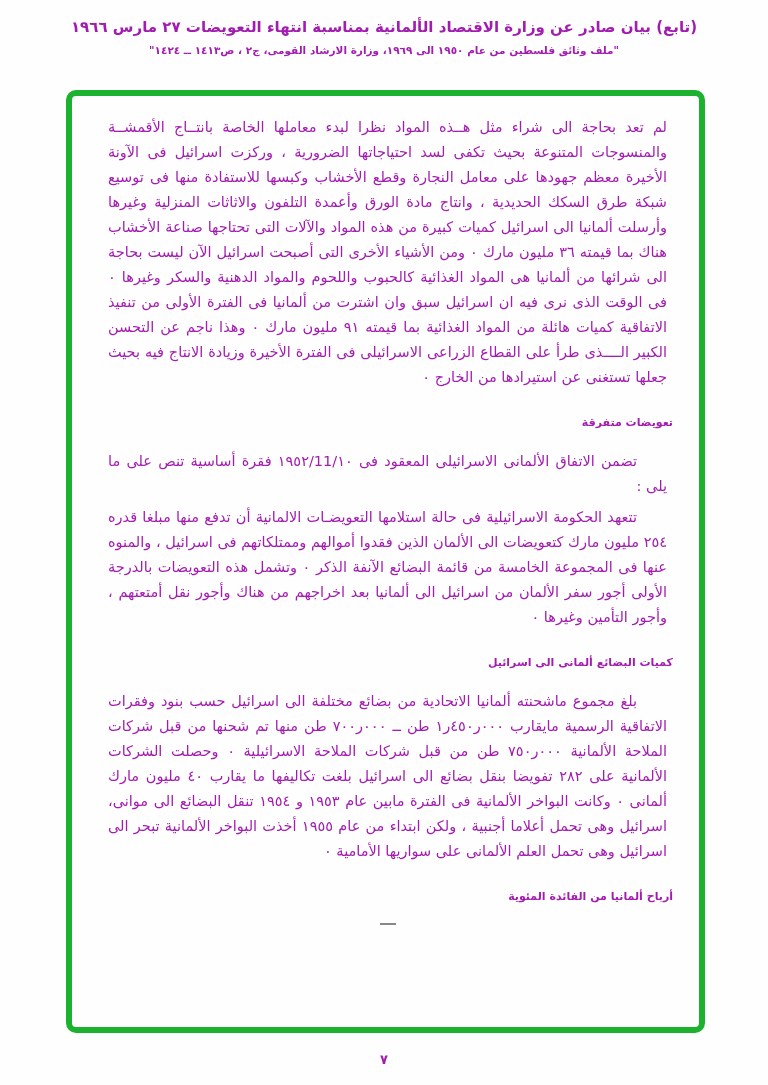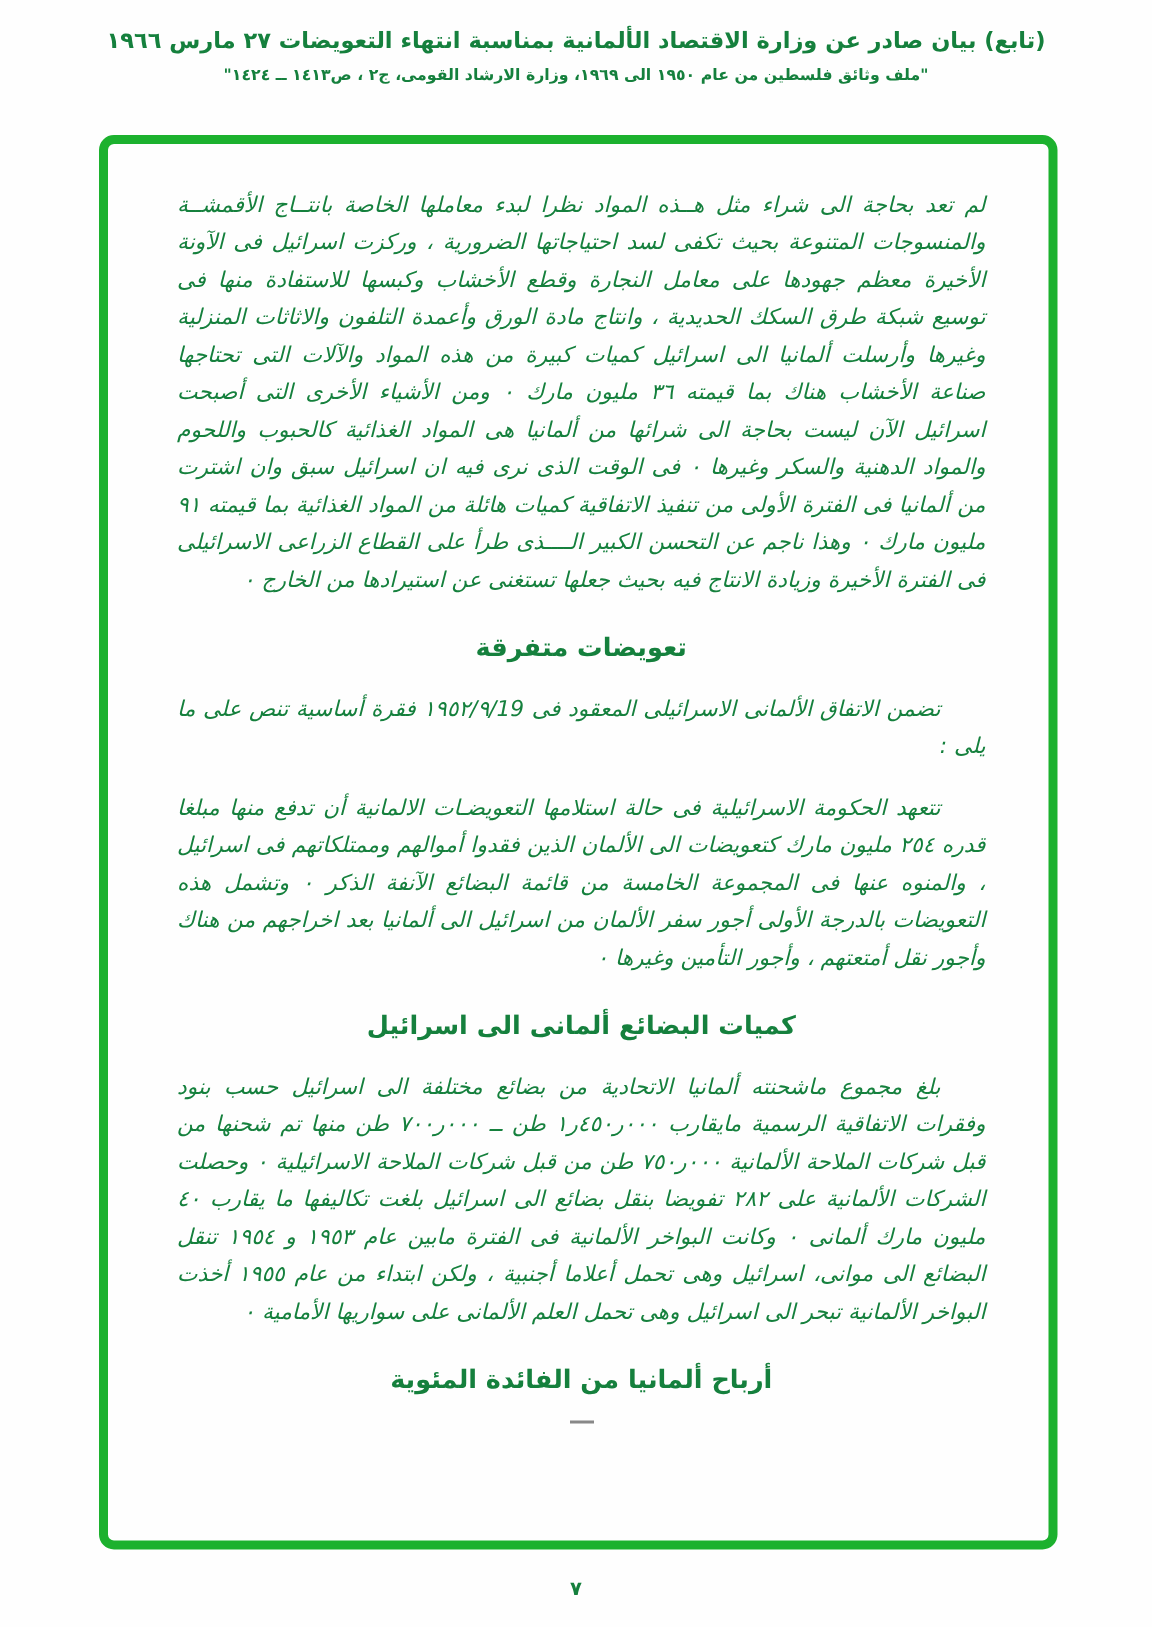--- a/index.html
+++ b/index.html
@@ -45,30 +45,29 @@
     overflow: hidden;
     background: transparent;
   }
   .content {
     padding: 13px 26px 0 30px;
     font-size: 14.5px;
     line-height: 25px;
     text-align: justify;
   }
   .content p {
-    margin: 16px;
-    font-style: italic;
+    margin: 6px;
   }
   .content p.indent {
     text-indent: 30px;
   }
   .section-heading {
-    font-size: 17px;
+    font-size: 11px;
     font-weight: bold;
-    text-align: center;
+    text-align: right;
     margin: 20px 0 14px 0;
     line-height: 25px;
   }
   .stray-mark {
     display: block;
     width: 16px;
     height: 2px;
     background: #555;
     margin: 2px auto 6px auto;
     opacity: 0.7;
@@ -79,35 +78,35 @@
     left: 0;
     right: 0;
     text-align: center;
     font-size: 13px;
     font-weight: bold;
   }
 </style>
 </head>
 <body>
 
-<div class="page" style="background: rgb(254, 254, 254); color: #15803d;">
+<div class="page" style="background: rgb(254, 254, 254); color: #a21caf;">
 
   <div class="header">
     <div class="header-title">(تابع) بيان صادر عن وزارة الاقتصاد الألمانية بمناسبة انتهاء التعويضات ٢٧ مارس ١٩٦٦</div>
     <div class="header-source">"ملف وثائق فلسطين من عام ١٩٥٠ الى ١٩٦٩، وزارة الارشاد القومى، ج٢ ، ص١٤١٣ ــ ١٤٢٤"</div>
   </div>
 
   <div class="frame" style="border-color: rgb(28, 177, 46);">
     <div class="content">
 
       <p>لم تعد بحاجة الى شراء مثل هــذه المواد نظرا لبدء معاملها الخاصة بانتــاج الأقمشــة والمنسوجات المتنوعة بحيث تكفى لسد احتياجاتها الضرورية ، وركزت اسرائيل فى الآونة الأخيرة معظم جهودها على معامل النجارة وقطع الأخشاب وكبسها للاستفادة منها فى توسيع شبكة طرق السكك الحديدية ، وانتاج مادة الورق وأعمدة التلفون والاثاثات المنزلية وغيرها وأرسلت ألمانيا الى اسرائيل كميات كبيرة من هذه المواد والآلات التى تحتاجها صناعة الأخشاب هناك بما قيمته ٣٦ مليون مارك ٠ ومن الأشياء الأخرى التى أصبحت اسرائيل الآن ليست بحاجة الى شرائها من ألمانيا هى المواد الغذائية كالحبوب واللحوم والمواد الدهنية والسكر وغيرها ٠ فى الوقت الذى نرى فيه ان اسرائيل سبق وان اشترت من ألمانيا فى الفترة الأولى من تنفيذ الاتفاقية كميات هائلة من المواد الغذائية بما قيمته ٩١ مليون مارك ٠ وهذا ناجم عن التحسن الكبير الــــذى طرأ على القطاع الزراعى الاسرائيلى فى الفترة الأخيرة وزيادة الانتاج فيه بحيث جعلها تستغنى عن استيرادها من الخارج ٠</p>
 
       <h2 class="section-heading">تعويضات متفرقة</h2>
 
-      <p class="indent">تضمن الاتفاق الألمانى الاسرائيلى المعقود فى ١٩٥٢/٩/19 فقرة أساسية تنص على ما يلى :</p>
+      <p class="indent">تضمن الاتفاق الألمانى الاسرائيلى المعقود فى ١٩٥٢/11/١٠ فقرة أساسية تنص على ما يلى :</p>
 
       <p class="indent">تتعهد الحكومة الاسرائيلية فى حالة استلامها التعويضـات الالمانية أن تدفع منها مبلغا قدره ٢٥٤ مليون مارك كتعويضات الى الألمان الذين فقدوا أموالهم وممتلكاتهم فى اسرائيل ، والمنوه عنها فى المجموعة الخامسة من قائمة البضائع الآنفة الذكر ٠ وتشمل هذه التعويضات بالدرجة الأولى أجور سفر الألمان من اسرائيل الى ألمانيا بعد اخراجهم من هناك وأجور نقل أمتعتهم ، وأجور التأمين وغيرها ٠</p>
 
       <h2 class="section-heading">كميات البضائع ألمانى الى اسرائيل</h2>
 
       <p class="indent">بلغ مجموع ماشحنته ألمانيا الاتحادية من بضائع مختلفة الى اسرائيل حسب بنود وفقرات الاتفاقية الرسمية مايقارب ٠٠٠ر٤٥٠ر١ طن ــ ٠٠٠ر٧٠٠ طن منها تم شحنها من قبل شركات الملاحة الألمانية ٠٠٠ر٧٥٠ طن من قبل شركات الملاحة الاسرائيلية ٠ وحصلت الشركات الألمانية على ٢٨٢ تفويضا بنقل بضائع الى اسرائيل بلغت تكاليفها ما يقارب ٤٠ مليون مارك ألمانى ٠ وكانت البواخر الألمانية فى الفترة مابين عام ١٩٥٣ و ١٩٥٤ تنقل البضائع الى موانى، اسرائيل وهى تحمل أعلاما أجنبية ، ولكن ابتداء من عام ١٩٥٥ أخذت البواخر الألمانية تبحر الى اسرائيل وهى تحمل العلم الألمانى على سواريها الأمامية ٠</p>
 
       <h2 class="section-heading">أرباح ألمانيا من الفائدة المئوية</h2>
 
       <span class="stray-mark"></span>

